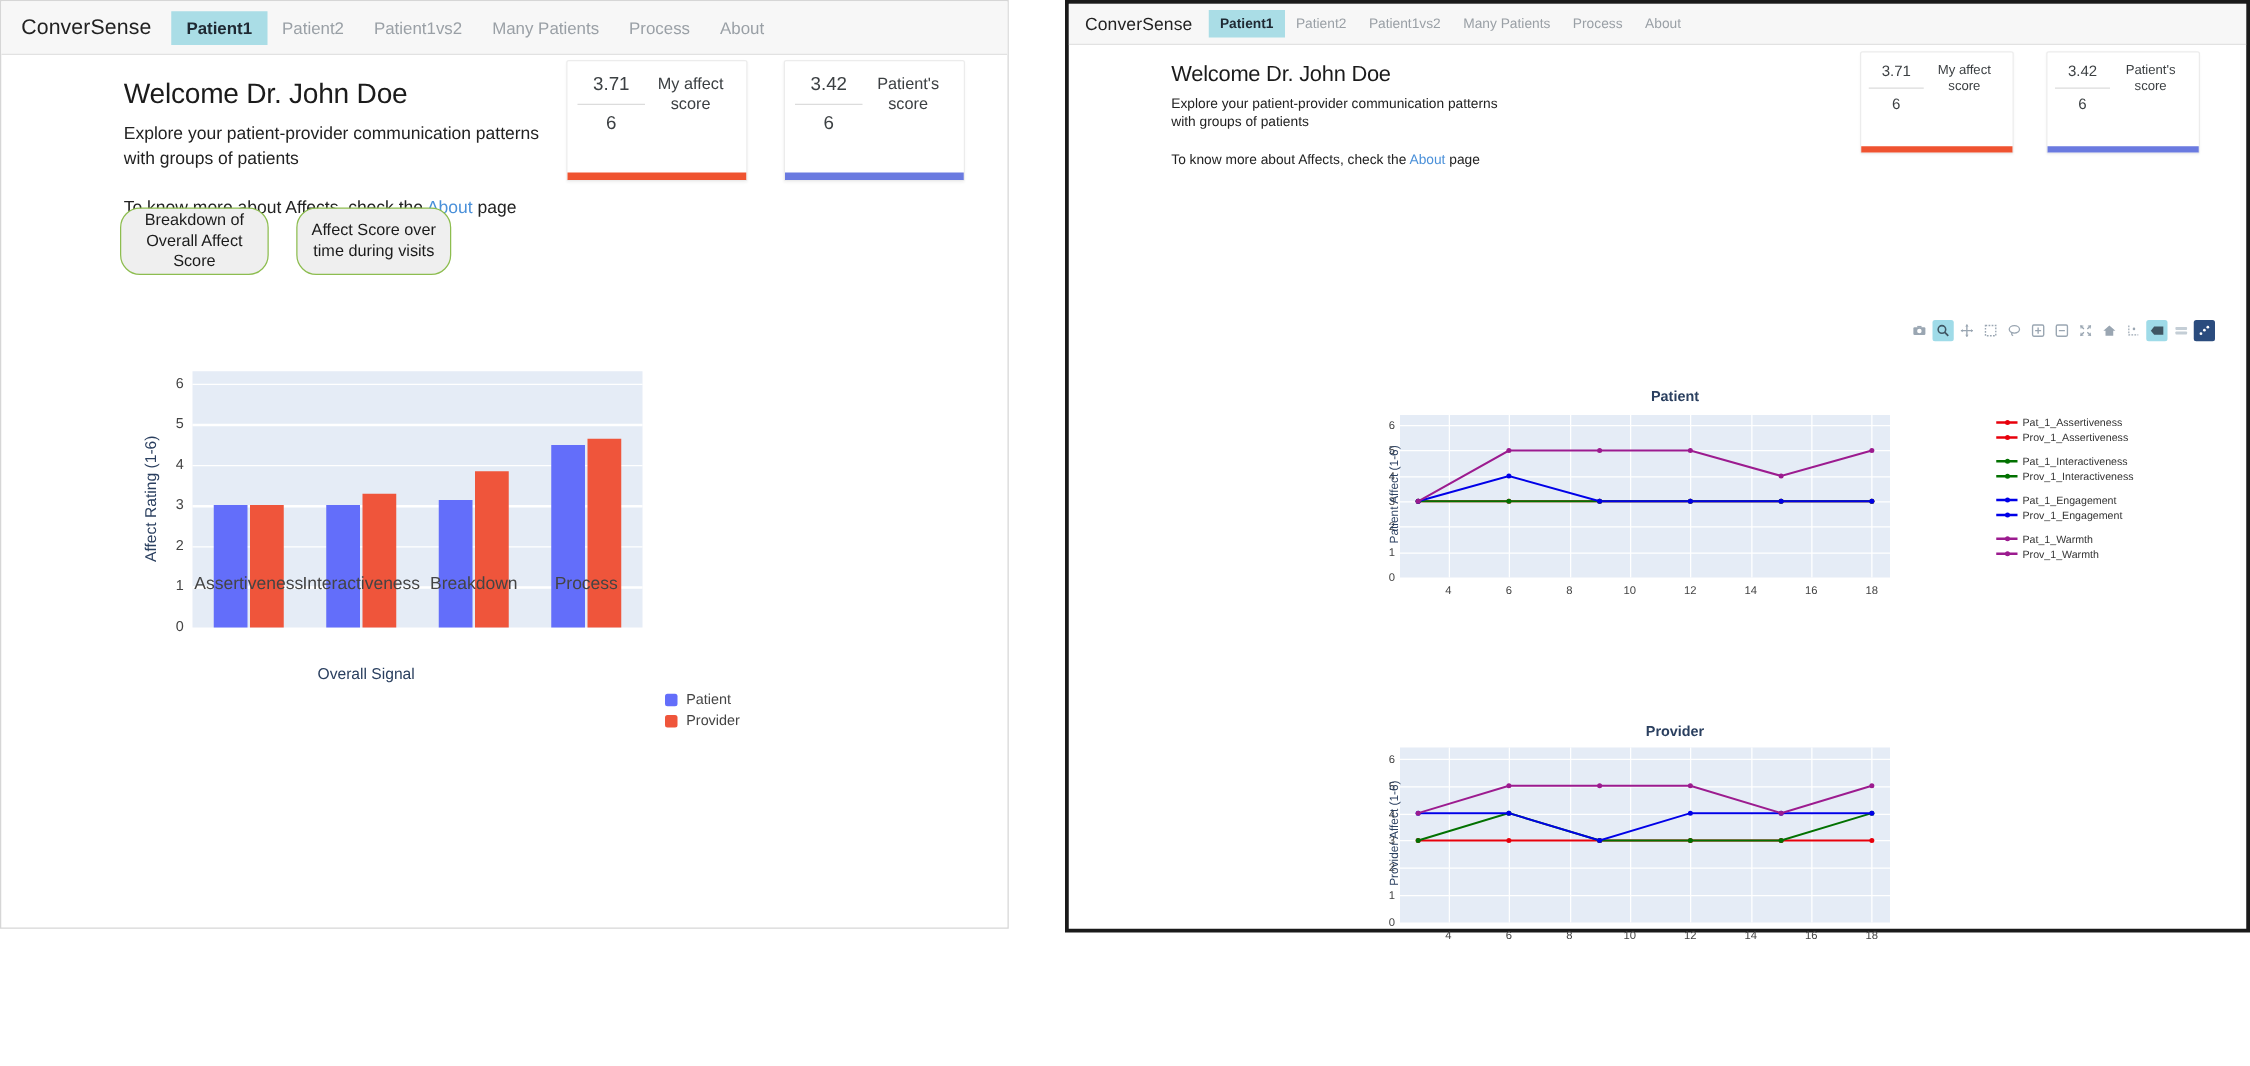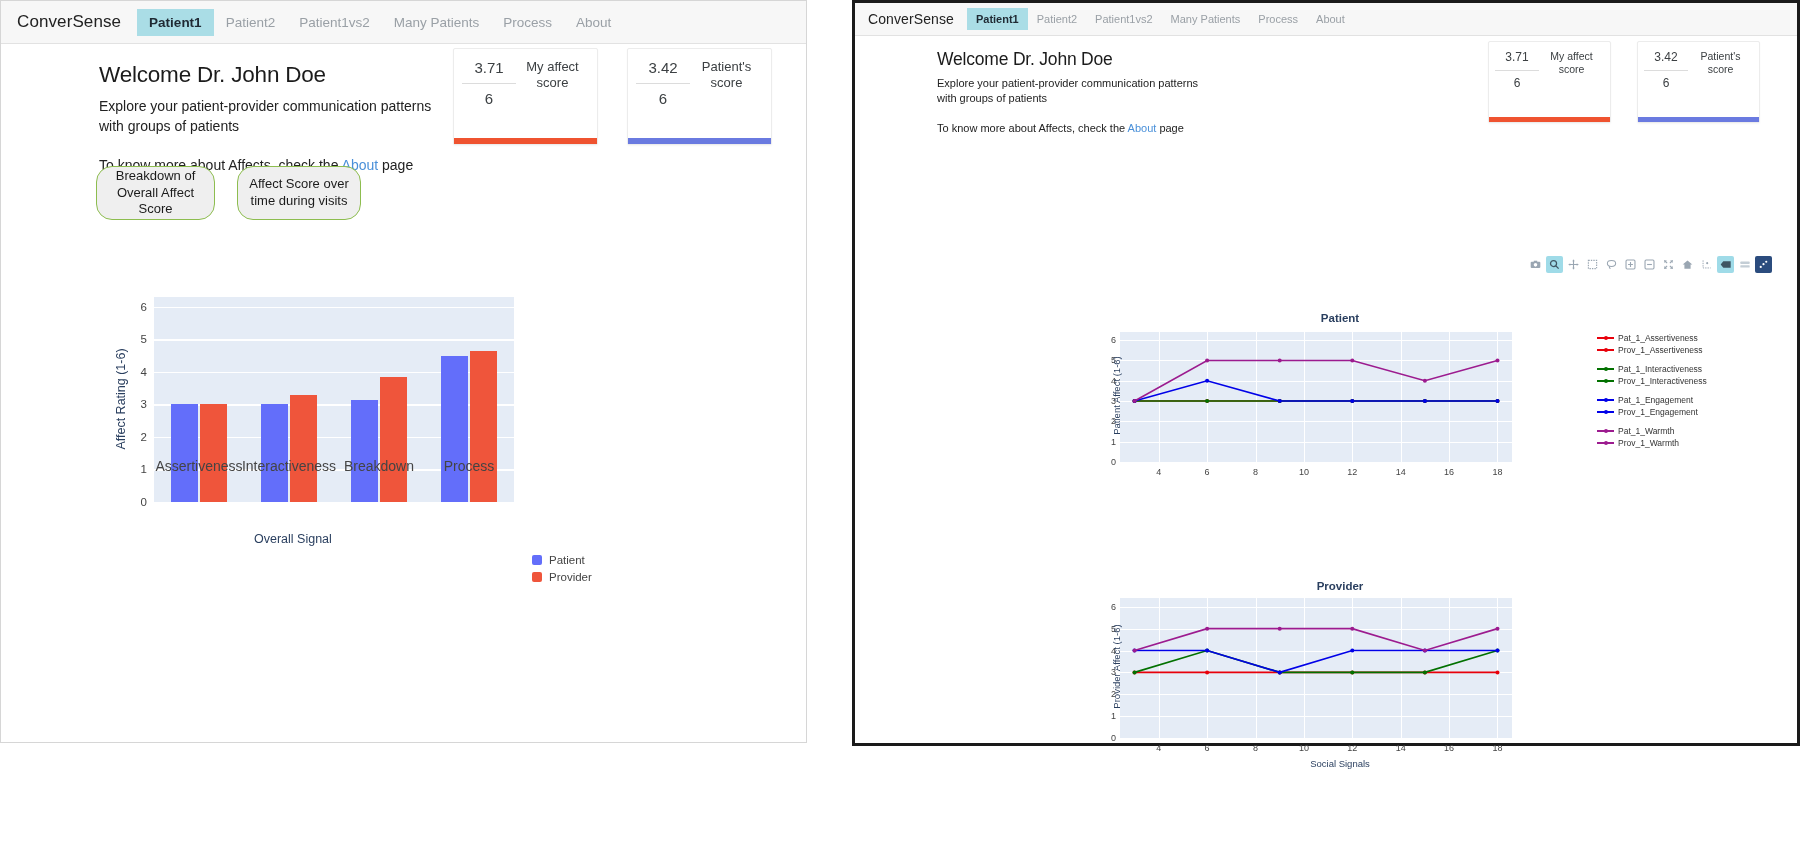--- a/index.html
+++ b/index.html
@@ -514,21 +514,20 @@
       <div class="ytick" style="left: 44px; width: 12px; top: 26.75px;">6</div>
       <div class="xtick" style="left: 98.716px; top: 163px;">4</div>
       <div class="xtick" style="left: 147.111px; top: 163px;">6</div>
       <div class="xtick" style="left: 195.506px; top: 163px;">8</div>
       <div class="xtick" style="left: 243.901px; top: 163px;">10</div>
       <div class="xtick" style="left: 292.296px; top: 163px;">12</div>
       <div class="xtick" style="left: 340.691px; top: 163px;">14</div>
       <div class="xtick" style="left: 389.086px; top: 163px;">16</div>
       <div class="xtick" style="left: 437.481px; top: 163px;">18</div>
       <div class="ylab" style="left: -4px; top: 81px; width: 120px; text-align: center;">Provider Affect (1-6)</div>
-      <div class="xlab" style="left: 0px; top: 178px;">Social Signals</div>
     </div>
 
   <div id="line-legend">
       <div class="li">
         <span class="lsym">
           <i style="background:#e8000b"></i>
           <b style="background:#e8000b"></b>
         </span>
         <span>Pat_1_Assertiveness</span>
       </div>

